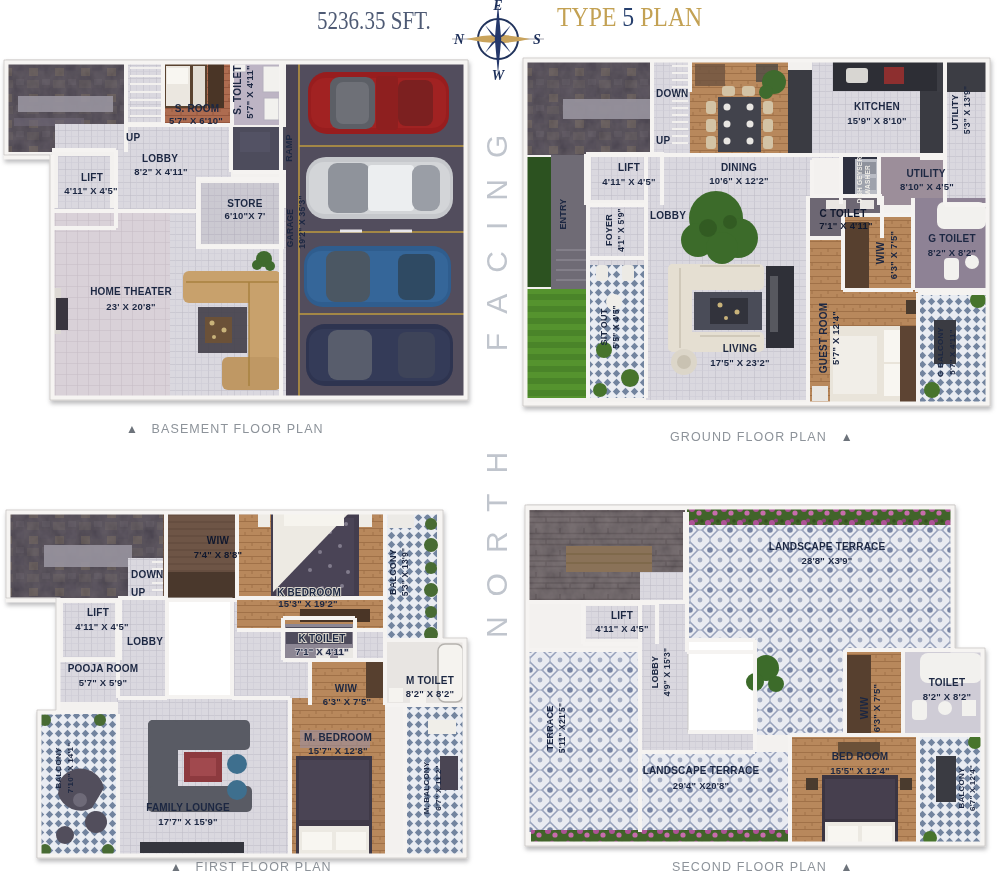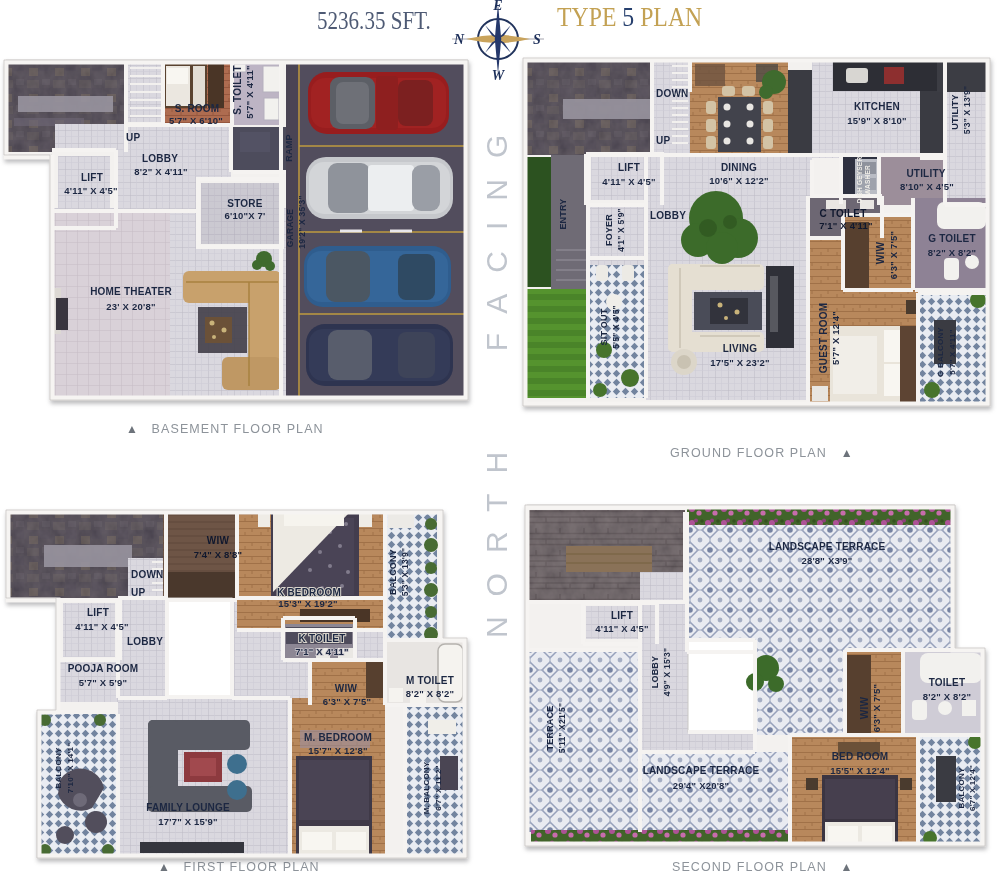--- a/index.html
+++ b/index.html
@@ -36,23 +36,23 @@
     <text x="498" y="80" text-anchor="middle" style="font-family:'Liberation Serif',serif;font-style:italic;font-size:14px;fill:#1d2f5a">W</text>
   </g>
 </svg>
 
 <div class="abs" style="left:497px;top:545px;transform:translate(-50%,-50%) rotate(-90deg);font-size:30px;color:#c0c5cd;letter-spacing:20px;text-indent:20px;white-space:nowrap">NORTH</div>
 
 <div class="abs" style="left:497px;top:243px;transform:translate(-50%,-50%) rotate(-90deg);font-size:30px;color:#c0c5cd;letter-spacing:21px;text-indent:21px;white-space:nowrap">FACING</div>
 
 <div class="cap" style="left:126px;top:422px"><span class="tri">▲</span>&nbsp;&nbsp;&nbsp;BASEMENT FLOOR PLAN</div>
 
-<div class="cap" style="left:670px;top:446px">GROUND FLOOR PLAN&nbsp;&nbsp;&nbsp;<span class="tri">▲</span></div>
-
-<div class="cap" style="left:158px;top:860px"><span class="tri">▲</span>&nbsp;&nbsp;&nbsp;FIRST FLOOR PLAN</div>
+<div class="cap" style="left:670px;top:430px">GROUND FLOOR PLAN&nbsp;&nbsp;&nbsp;<span class="tri">▲</span></div>
+
+<div class="cap" style="left:170px;top:860px"><span class="tri">▲</span>&nbsp;&nbsp;&nbsp;FIRST FLOOR PLAN</div>
 
 <div class="cap" style="left:672px;top:860px">SECOND FLOOR PLAN&nbsp;&nbsp;&nbsp;<span class="tri">▲</span></div>
 
 <svg class="abs plan" style="left:0;top:55px" width="490" height="360" viewBox="0 55 490 360">
 <defs>
   <pattern id="tile_b" width="13" height="13" patternUnits="userSpaceOnUse">
     <rect width="13" height="13" fill="#dad8df"></rect>
     <path d="M0 0H13M0 0V13" stroke="#bdbac5" stroke-width="1" fill="none"></path>
     <path d="M6.5 0V13M0 6.5H13" stroke="#cfccd6" stroke-width=".6" fill="none"></path>
   </pattern>

